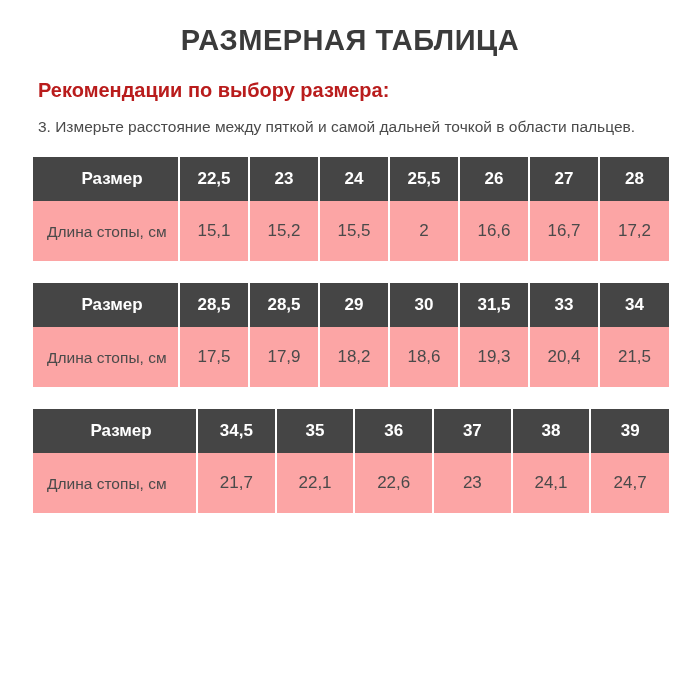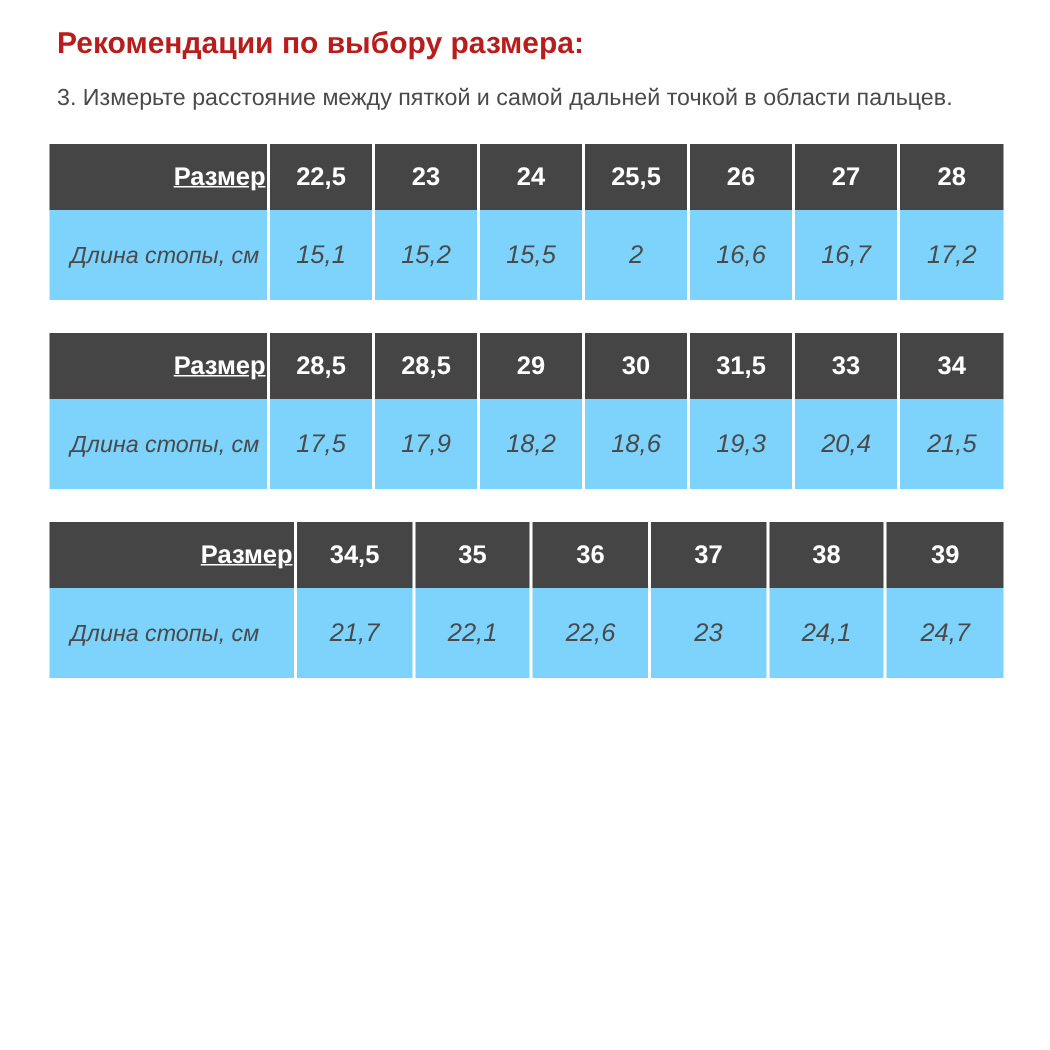--- a/index.html
+++ b/index.html
@@ -57,50 +57,49 @@
     font-size: 17px;
     text-align: center;
     height: 42px;
     border-right: 2px solid #ffffff;
     vertical-align: middle;
   }
   table.size-table tr.head-row td:last-child {
     border-right: none;
   }
   table.size-table tr.head-row td.label-cell {
-    text-align: right;
+    text-align: center;
     padding-left: 14px;
-    text-decoration: underline;
   }
   table.size-table tr.data-row td {
-    background: #7dd3fc;
+    background: #fca5a5;
     color: #4a4a4a;
     font-size: 17px;
     text-align: center;
     height: 58px;
     border-right: 2px solid #ffffff;
     vertical-align: middle;
-    font-style: italic;
   }
   table.size-table tr.data-row td:last-child {
     border-right: none;
     margin-top: 36px;
   }
   table.size-table tr.data-row td.label-cell {
     text-align: left;
     padding-left: 14px;
     font-size: 15.5px;
     line-height: 1.25;
   }
 </style>
 </head>
 <body>
 
 <div class="page">
 
+  <div class="title">РАЗМЕРНАЯ ТАБЛИЦА</div>
 
   <div class="subtitle">Рекомендации по выбору размера:</div>
 
   <div class="steps">
     <div class="step">3. Измерьте расстояние между пяткой и самой дальней точкой в области пальцев.</div>
   </div>
 
   <table class="size-table">
     <colgroup>
       <col style="width:146px">

